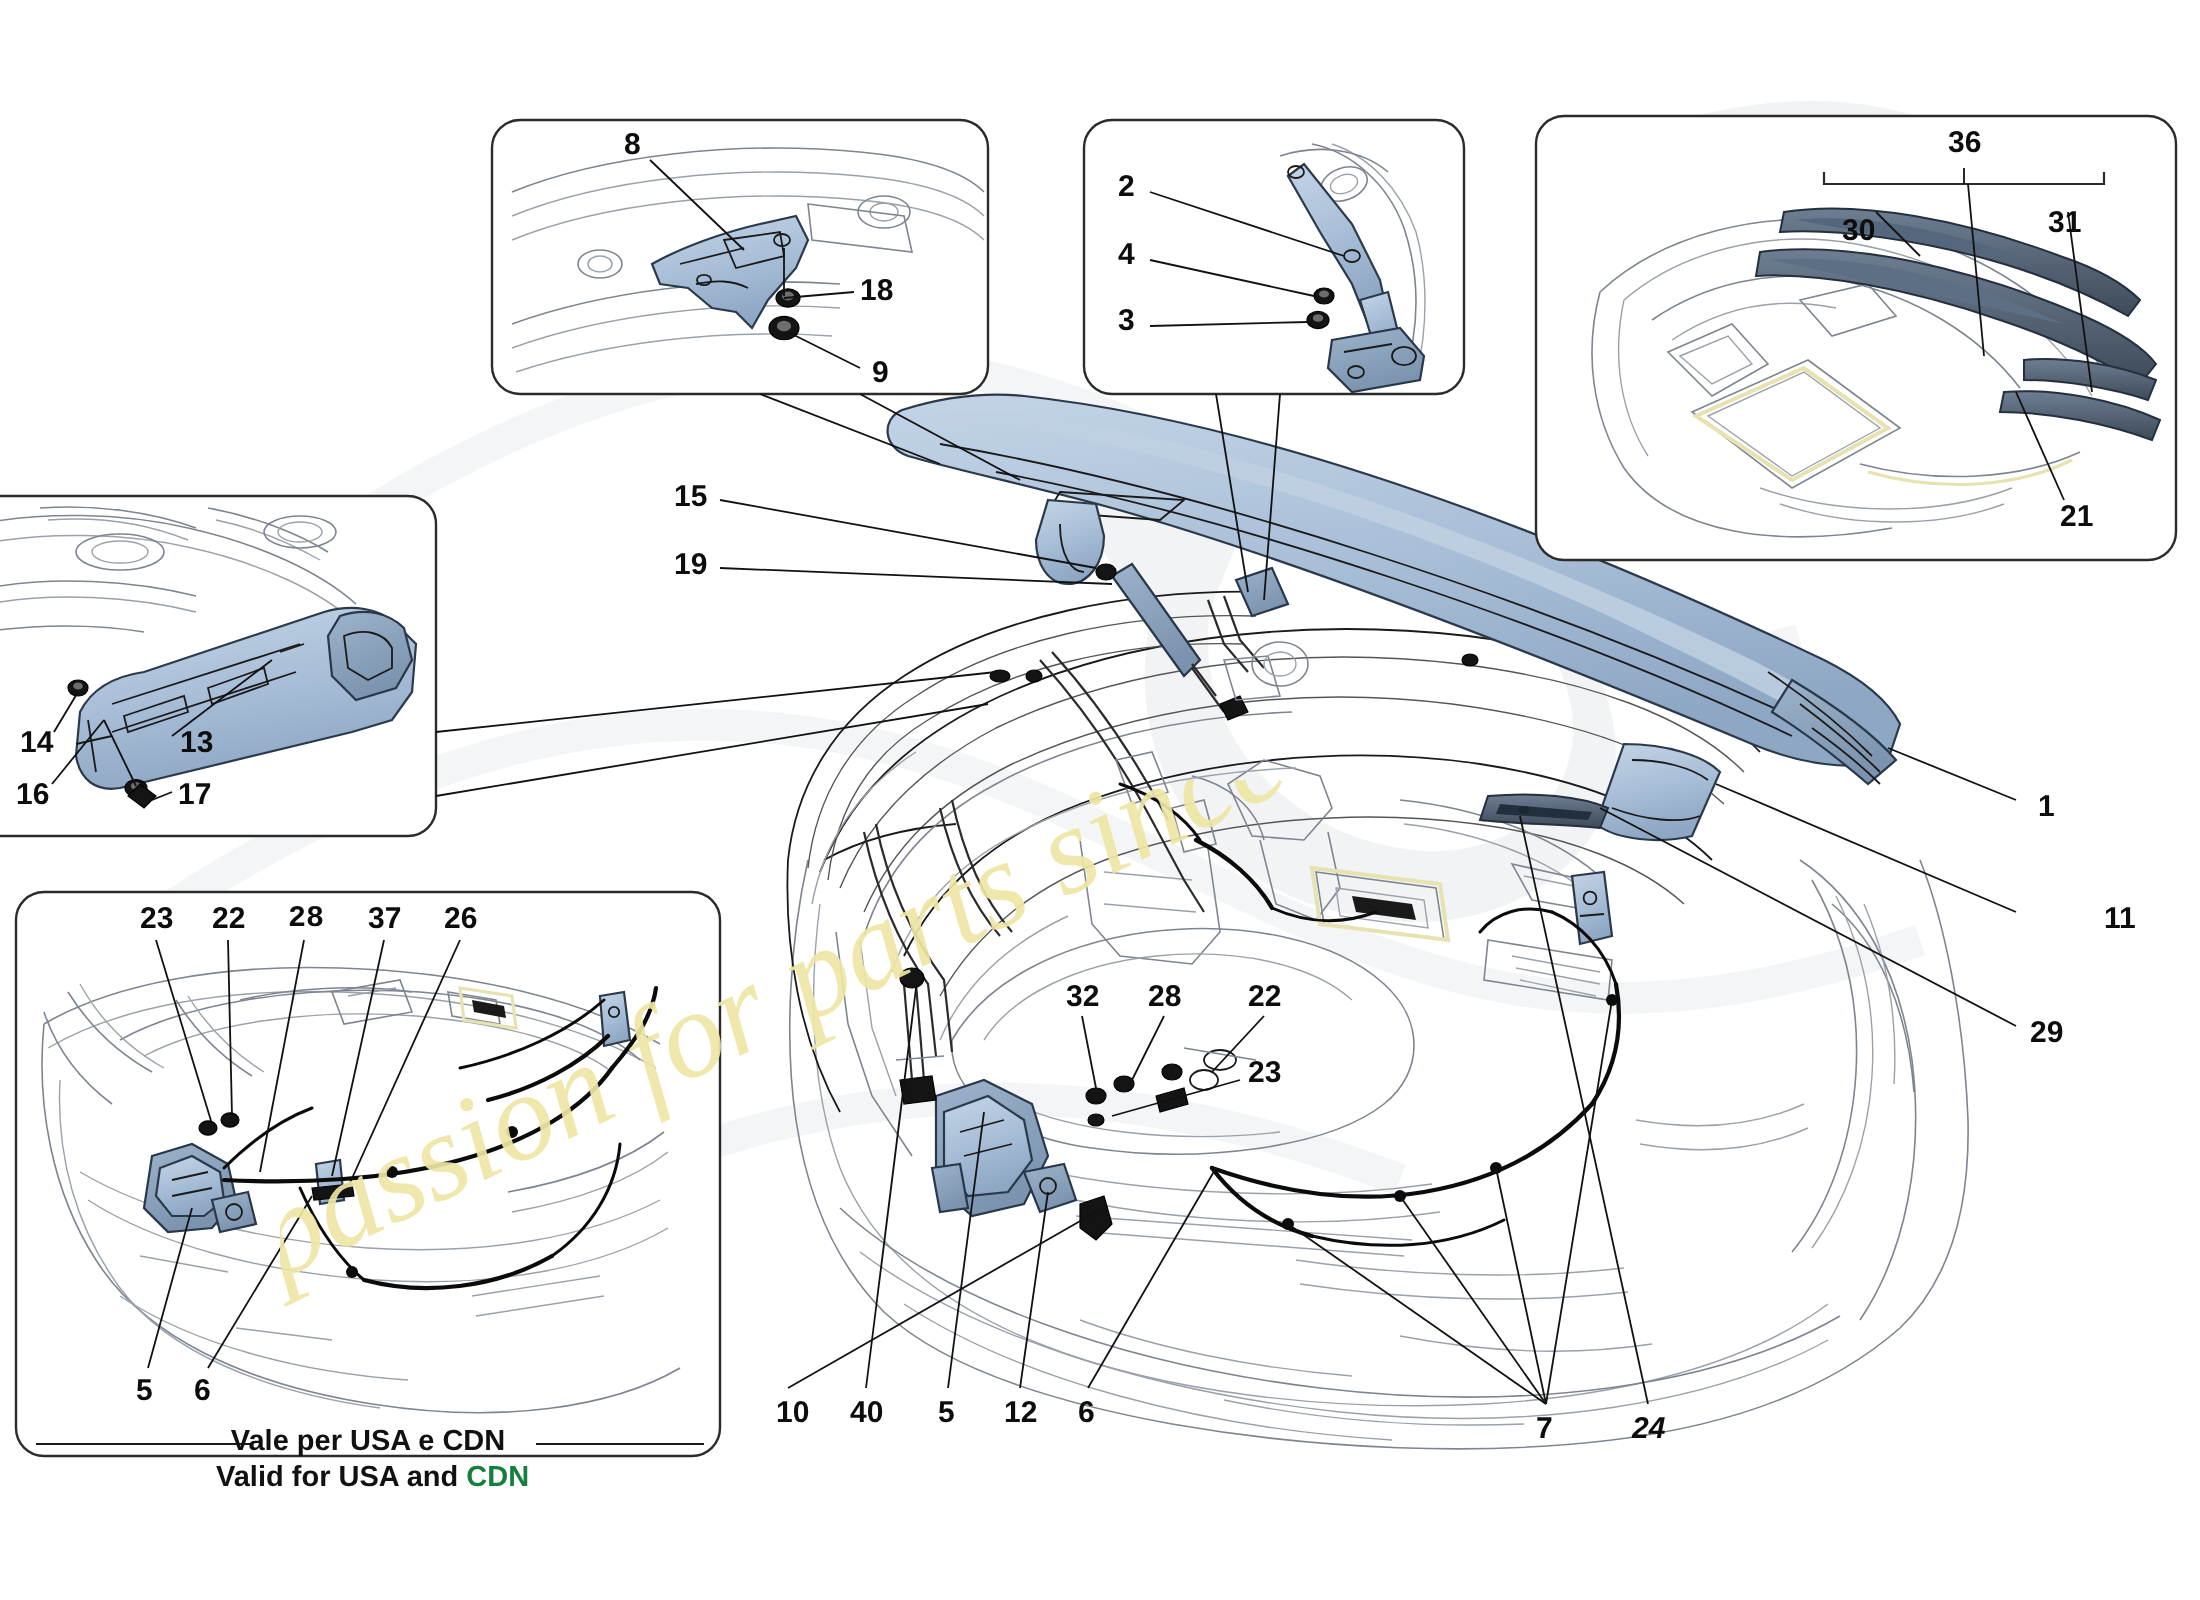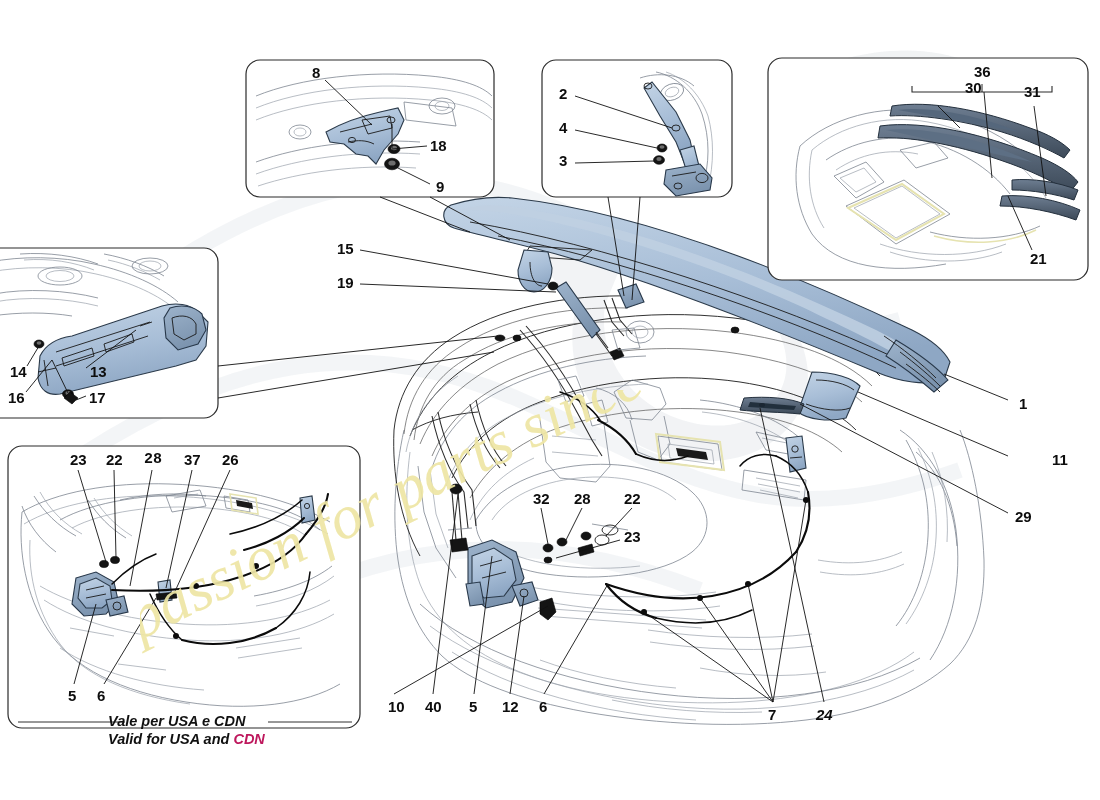--- a/index.html
+++ b/index.html
@@ -3,23 +3,23 @@
 <meta charset="utf-8">
 <style>
   html,body{margin:0;padding:0;background:#ffffff;}
   body{width:1100px;height:800px;position:relative;overflow:hidden;
        font-family:"Liberation Sans",sans-serif;}
   #root{position:absolute;inset:0;width:1100px;height:800px;background:#fff;}
   svg.layer{position:absolute;left:0;top:0;width:1100px;height:800px;}
   .lbl{position:absolute;font-family:"Liberation Sans",sans-serif;
        font-weight:bold;font-size:15px;color:#0d0d0d;white-space:nowrap;
        line-height:1;letter-spacing:0px;}
-  .note{position:absolute;text-align:left;font-weight:bold;font-size:14.5px;
-        color:#111;line-height:1.25;white-space:nowrap;font-style:italic;}
-  .note .cdn{color:#be185d;}
+  .note{position:absolute;text-align:center;font-weight:bold;font-size:14.5px;
+        color:#111;line-height:1.25;white-space:nowrap;}
+  .note .cdn{color:#15803d;}
   .wm{position:absolute;pointer-events:none;}
 </style>
 </head>
 <body>
 
 <div id="root">
 
   <svg class="layer" viewBox="0 0 1100 800">
     <defs>
       <linearGradient id="blueFill" x1="0" y1="0" x2="0.3" y2="1">
@@ -542,22 +542,22 @@
 
   <div class="lbl" style="left:312px;top:65px;">8</div>
   <div class="lbl" style="left:430px;top:138px;">18</div>
   <div class="lbl" style="left:436px;top:179px;">9</div>
 
   <div class="lbl" style="left:559px;top:86px;">2</div>
   <div class="lbl" style="left:559px;top:120px;">4</div>
   <div class="lbl" style="left:559px;top:153px;">3</div>
 
   <div class="lbl" style="left:974px;top:64px;">36</div>
-  <div class="lbl" style="left:921px;top:80px;margin-left:44px;">30</div>
-  <div class="lbl" style="left:1024px;top:84px;text-align:center;">31</div>
+  <div class="lbl" style="left:921px;top:108px;">30</div>
+  <div class="lbl" style="left:1024px;top:104px;text-align:center;">31</div>
   <div class="lbl" style="left:1030px;top:251px;">21</div>
 
   <div class="lbl" style="left:10px;top:364px;">14</div>
   <div class="lbl" style="left:90px;top:364px;">13</div>
   <div class="lbl" style="left:8px;top:390px;">16</div>
   <div class="lbl" style="left:89px;top:390px;">17</div>
 
   <div class="lbl" style="left:70px;top:452px;">23</div>
   <div class="lbl" style="left:106px;top:452px;">22</div>
   <div class="lbl" style="left:144px;top:452px;font-family:Liberation Mono, monospace;">28</div>

